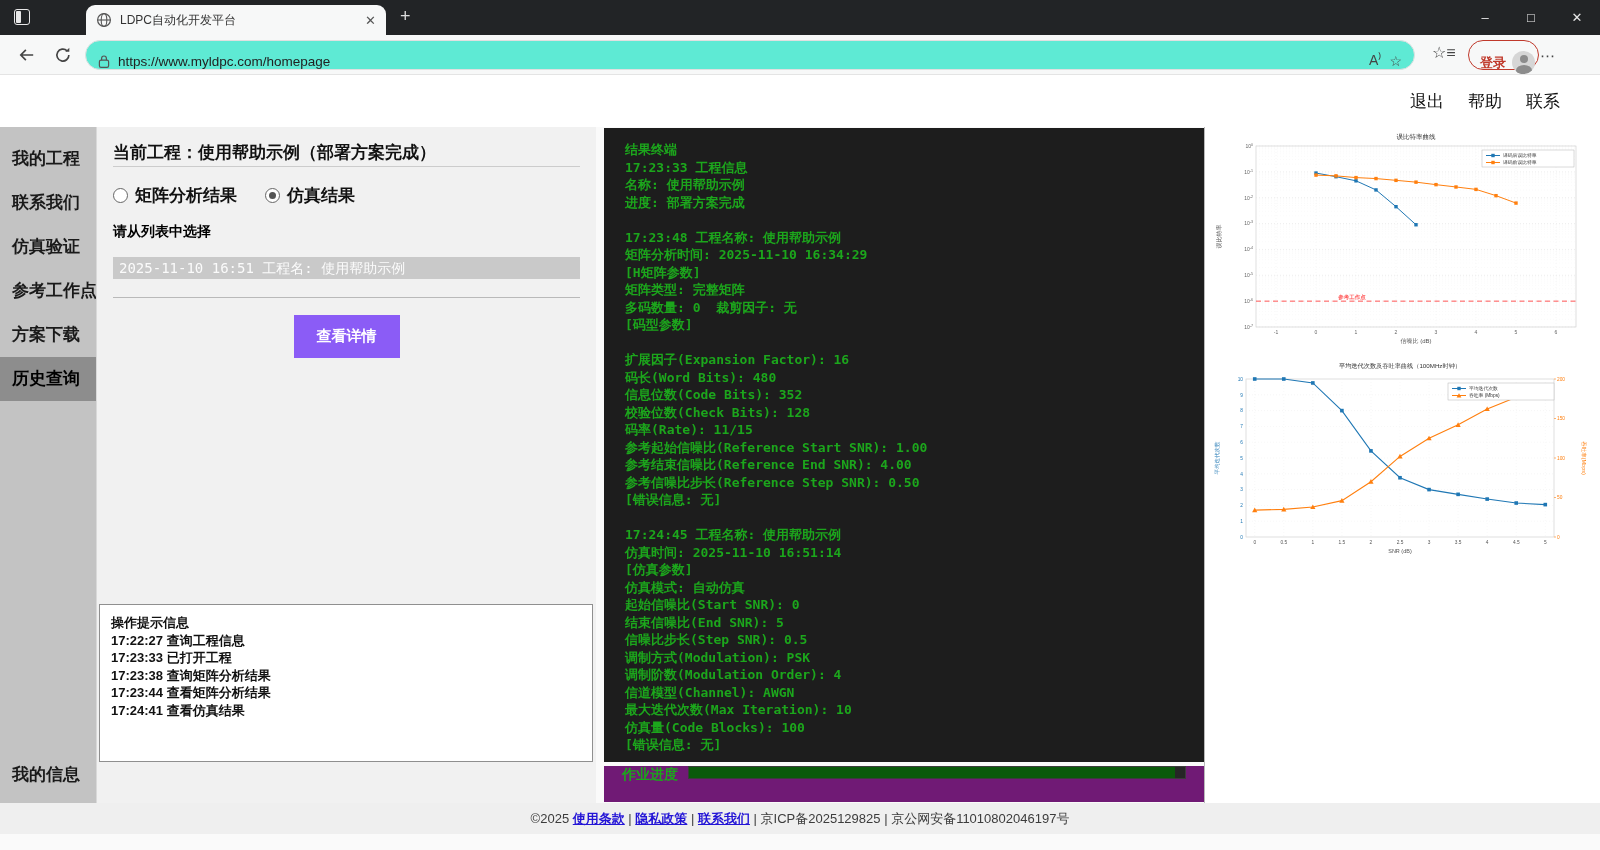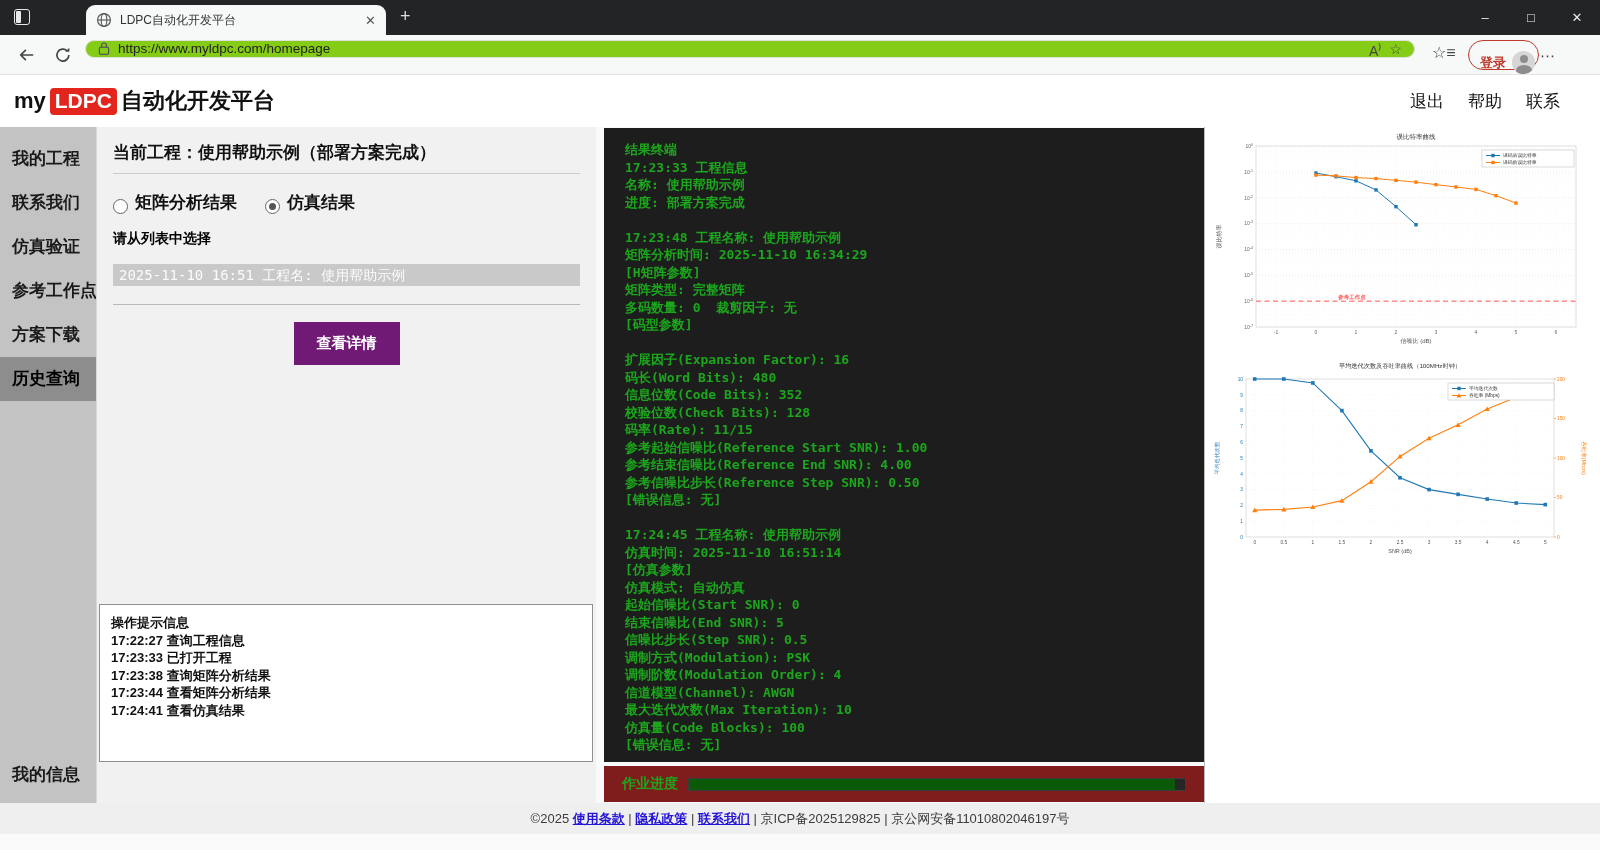--- a/index.html
+++ b/index.html
@@ -12,21 +12,21 @@
   .workspace-icon::before{content:'';position:absolute;left:1px;top:1px;bottom:1px;width:5px;background:#e8e8e8;border-radius:1px}
   .tab{position:absolute;left:86px;top:5px;width:300px;height:30px;background:#f7f8f8;border-radius:9px 9px 0 0;display:flex;align-items:center;padding:0 10px;gap:8px}
   .tab-title{font-size:12px;color:#333;flex:1;white-space:nowrap;overflow:hidden}
   .tab-close{color:#555;font-size:13px;cursor:pointer}
   .newtab{position:absolute;left:400px;top:6px;color:#ddd;font-size:18px;cursor:pointer}
   .win-controls{position:absolute;right:0;top:0;height:35px;display:flex}
   .win-btn{width:46px;height:35px;display:flex;align-items:center;justify-content:center;color:#e8e8e8;font-size:13px;cursor:pointer}
 
   .addrbar{position:absolute;left:0;top:35px;width:1600px;height:40px;background:#f7f8f8;border-bottom:1px solid #e4e4e4}
   .nav-ico{position:absolute;top:11px;width:18px;height:18px;cursor:pointer}
-  .url-pill{position:absolute;left:85px;top:5px;width:1330px;height:18px;background:#84cc16;border:1px solid #e0e0e0;border-radius:15px;display:flex;align-items:flex-start;padding:0 12px;gap:8px}
+  .url-pill{position:absolute;left:85px;top:5px;width:1330px;height:30px;background:#5eead4;border:1px solid #e0e0e0;border-radius:15px;display:flex;align-items:flex-end;padding:0 12px;gap:8px}
   .url-text{font-size:13.5px;color:#222;flex:1}
   .pill-ico{font-size:14px;color:#444;cursor:pointer}
   .collections{position:absolute;left:1432px;top:8px;font-size:16px;color:#444;cursor:pointer}
   .login-btn{position:absolute;left:1468px;top:5px;height:30px;border:1.5px solid #c0392b;border-radius:16px;display:flex;align-items:center;padding:17px 3px 2px 11px;gap:6px;cursor:pointer;background:#fff0}
   .login-text{color:#c0392b;font-size:13px;font-weight:bold}
   .avatar{width:23px;height:23px;border-radius:50%;background:#d6d6d6;position:relative;overflow:hidden}
   .avatar::before{content:'';position:absolute;left:7.5px;top:4px;width:8px;height:8px;border-radius:50%;background:#8c8c8c}
   .avatar::after{content:'';position:absolute;left:3.5px;top:13.5px;width:16px;height:11px;border-radius:50%;background:#8c8c8c}
   .more-menu{position:absolute;left:1540px;top:12px;font-size:15px;color:#444;letter-spacing:1px;cursor:pointer}
 
@@ -39,37 +39,37 @@
 
   
   .sidebar{position:absolute;left:0;top:127px;width:96px;height:676px;background:#c3c3c3;padding-top:10px}
   .side-item{height:44px;line-height:44px;padding-left:12px;font-size:17px;font-weight:bold;color:#1a1a1a;cursor:pointer;white-space:nowrap}
   .side-item.selected{background:#8d8d8d;color:#000}
   .side-bottom{position:absolute;left:0;bottom:8px;width:96px;height:40px;line-height:40px;padding-left:12px;font-size:17px;font-weight:bold;color:#1a1a1a;cursor:pointer}
 
   
   .main-col{position:absolute;left:96px;top:127px;width:500px;height:676px;background:#f1f1f1;border-left:1px solid #d9d9d9}
   .main-top{padding:14px 16px 0}
-  .cur-proj{font-size:17px;font-weight:bold;color:#111;padding-bottom:9px;border-bottom:1px solid #ccc}
+  .cur-proj{font-size:17px;font-weight:bold;color:#111;padding-bottom:2px;border-bottom:1px solid #ccc}
   .radio-row{display:flex;gap:28px;margin-top:17px;font-size:17px;font-weight:bold;color:#111;align-items:center}
-  .radio-row label{display:flex;align-items:flex-end;gap:7px;cursor:pointer}
+  .radio-row label{display:flex;align-items:center;gap:7px;cursor:pointer}
   .radio{width:15px;height:15px;border:1.5px solid #666;border-radius:50%;background:#fff;display:inline-block;position:relative;flex:none}
   .radio.on::after{content:'';position:absolute;left:3px;top:3px;width:7px;height:7px;border-radius:50%;background:#555}
   .list-hint{font-size:14px;font-weight:bold;color:#000000;margin-top:16px}
   .history-list{margin-top:16px}
   .list-item{background:#c9c9c9;color:#fbfbfb;font-size:14px;line-height:22px;padding:0 6px;font-family:"DejaVu Sans Mono",monospace;white-space:nowrap;cursor:pointer}
   .list-divider{border-bottom:1px solid #b9b9b9;margin-top:18px}
-  .detail-btn{display:block;margin:17px auto 0;background:#701a75;color:#fff;border:none;font-size:15px;font-weight:bold;padding:12px 23px;cursor:pointer;font-family:Liberation Serif, serif}
+  .detail-btn{display:block;margin:17px auto 0;background:#8b5cf6;color:#fff;border:none;font-size:15px;font-weight:bold;padding:12px 23px;cursor:pointer;font-family:Liberation Serif, serif}
   .op-log{position:absolute;left:2px;top:477px;width:494px;height:158px;background:#fff;border:1px solid #8f8f8f;padding:9px 11px;font-size:13px;font-weight:bold;line-height:17.6px;color:#111;overflow:hidden}
 
   
   .terminal{position:absolute;left:604px;top:128px;width:600px;height:634px;background:#1d1d1d;padding:13px 21px;color:#1ca61c;font-family:"DejaVu Sans Mono",monospace;font-size:13px;font-weight:bold;line-height:17.5px;white-space:pre-wrap;overflow:hidden}
 
   
-  .progress-panel{position:absolute;left:604px;top:766px;width:600px;height:36px;background:#7f1d1d;display:flex;align-items:center;padding:0 18px;gap:10px}
+  .progress-panel{position:absolute;left:604px;top:766px;width:600px;height:36px;background:#701a75;display:flex;align-items:flex-start;padding:0 18px;gap:10px}
   .progress-label{color:#1ca61c;font-size:14px;font-weight:bold;white-space:nowrap}
   .progress-track{flex:1;height:13px;background:#262626;border:1px solid #3c3c3c;position:relative}
   .progress-fill{height:100%;background:#0a5a0a}
 
   
   .right-panel{position:absolute;left:1204px;top:127px;width:396px;height:676px;background:#fff;border-left:1px solid #b9b9b9;padding:4px 5px}
   .right-panel svg{display:block}
   svg text{font-family:"Liberation Sans",sans-serif}
 
   
@@ -117,25 +117,20 @@
   </div>
   <span class="collections">☆≡</span>
   <div class="login-btn">
     <span class="login-text">登录</span>
     <span class="avatar"></span>
   </div>
   <span class="more-menu">⋯</span>
 </div>
 
 <div class="siteheader">
-  <div class="logo">
-    <span>my</span>
-    <span class="logo-box">LDPC</span>
-    <span>自动化开发平台</span>
-  </div>
   <div class="header-links">
     <span>退出</span>
     <span>帮助</span>
     <span>联系</span>
   </div>
 </div>
 
 <div class="sidebar">
   <div class="side-bottom">我的信息</div>
 <div class="side-item">我的工程</div>

